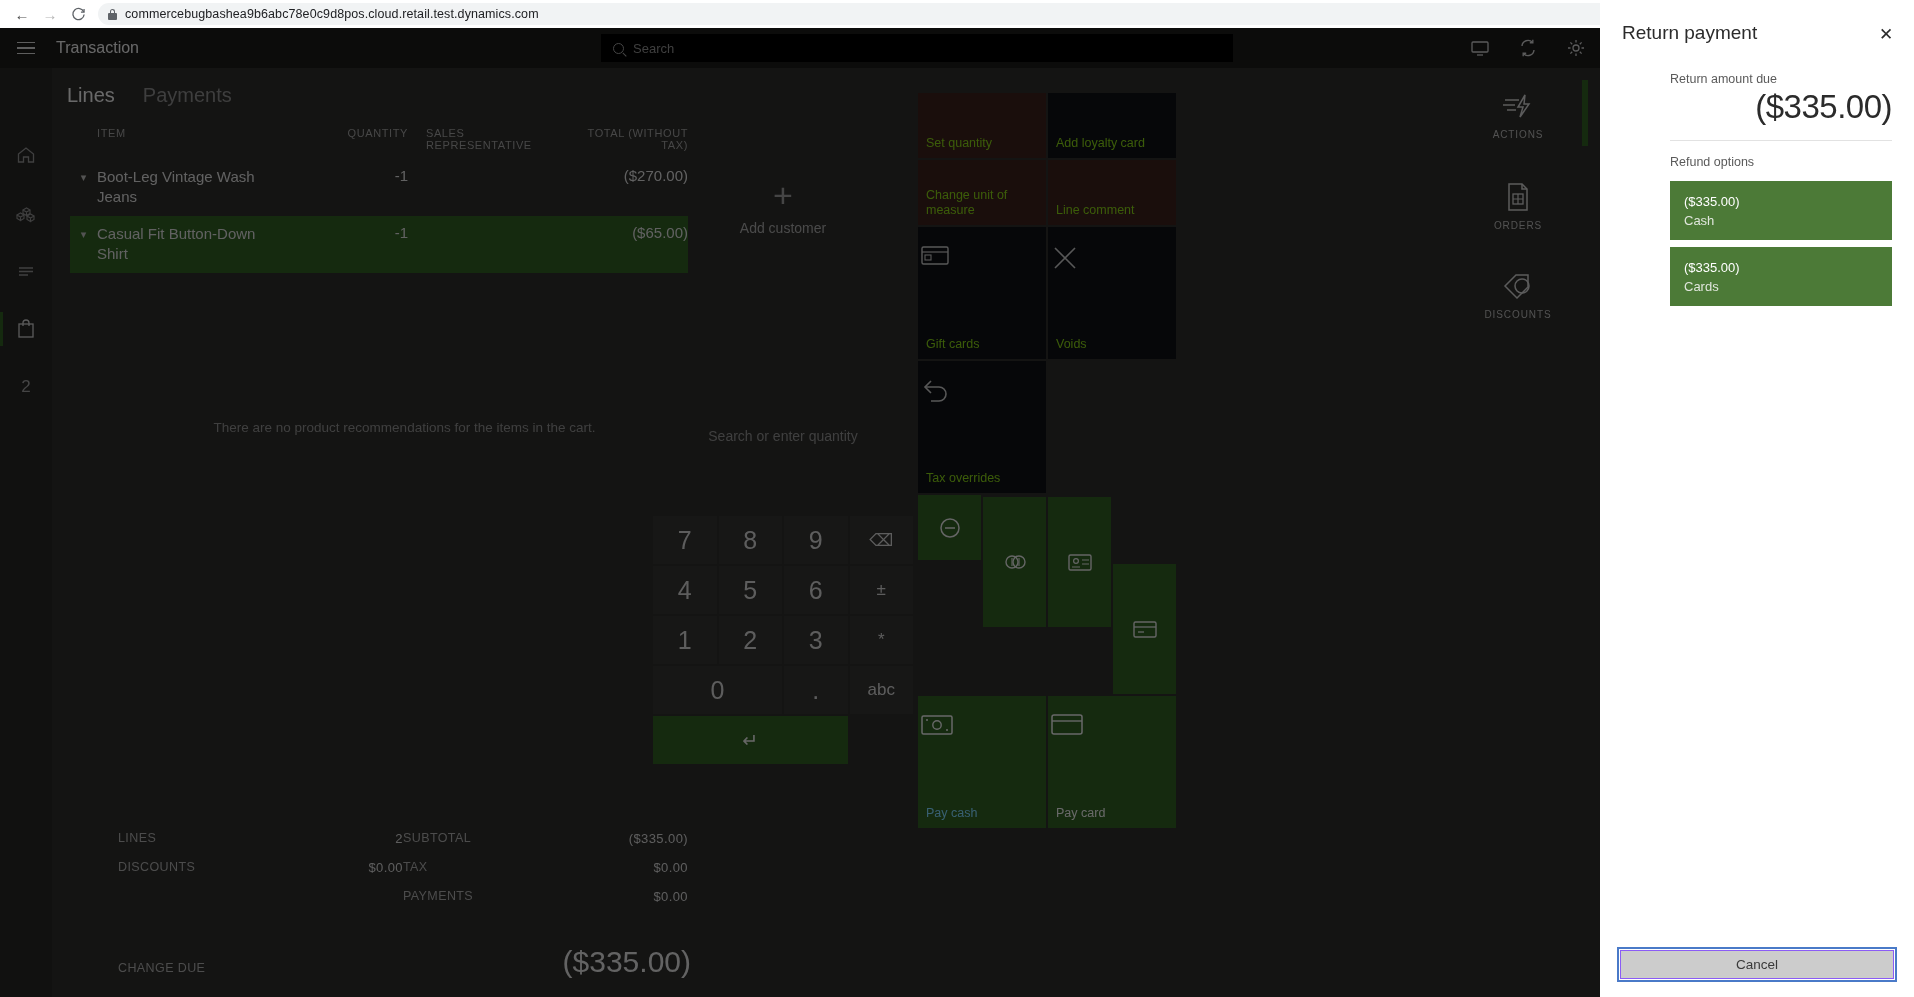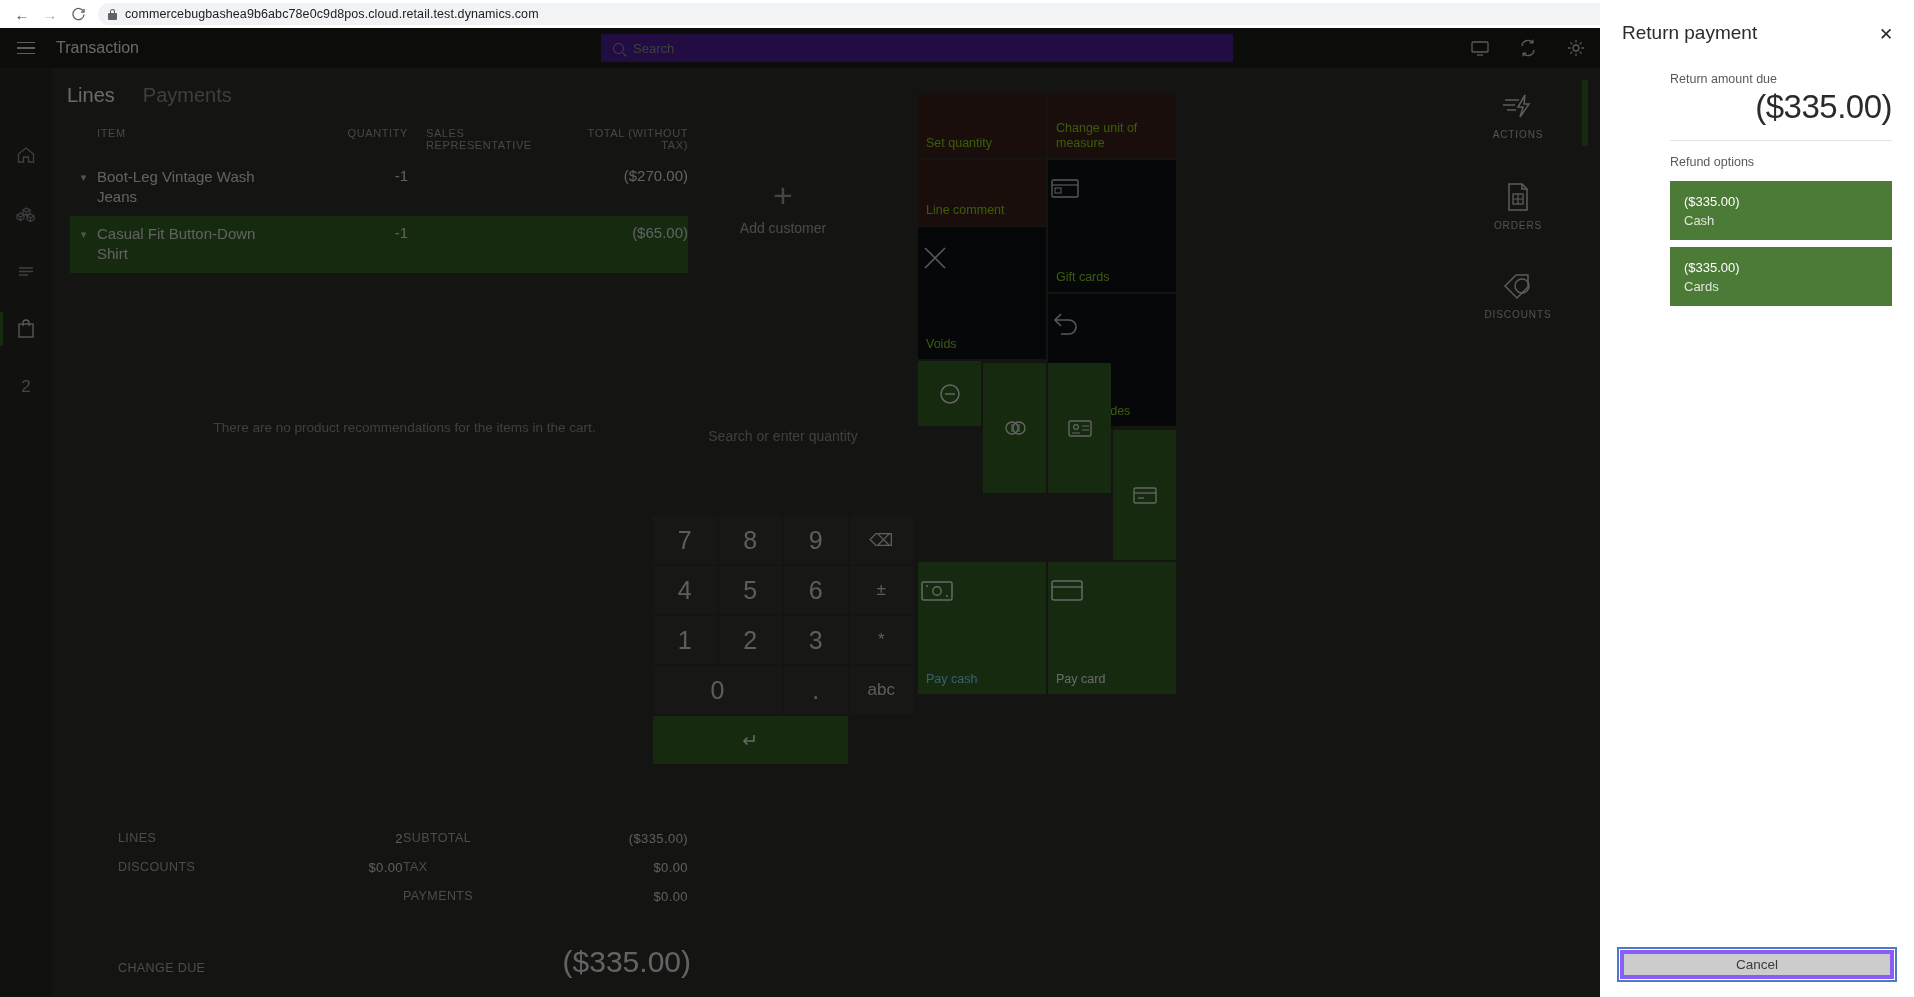--- a/index.html
+++ b/index.html
@@ -67,21 +67,21 @@
     background: #1b1b1a; display: flex; align-items: center;
   }
   .hamburger {
     width: 52px; height: 40px; display: flex; flex-direction: column;
     align-items: center; justify-content: center; gap: 4px;
   }
   .hamburger i { width: 18px; height: 1.5px; background: #d0d0d0; }
   .topbar-title { font-size: 16px; color: #e6e6e6; margin-left: 4px; }
   .topsearch {
     position: absolute; left: 601px; top: 6px; width: 632px; height: 28px;
-    background: #4c1d95; display: flex; align-items: center; padding-left: 12px;
+    background: #000000; display: flex; align-items: center; padding-left: 12px;
   }
   .mag {
     width: 11px; height: 11px; border: 1.4px solid #9a9a9a; border-radius: 50%;
     position: relative; margin-right: 9px;
   }
   .mag::after {
     content: ''; position: absolute; width: 1.4px; height: 5px;
     background: #9a9a9a; right: -2px; bottom: -4px; transform: rotate(-45deg);
   }
   .topsearch span { font-size: 13px; color: #8c8c8c; }
@@ -255,21 +255,21 @@
   .refund-opt {
     background: #4c7a37; padding: 11px 14px; color: #ffffff;
     min-height: 59px; display: flex; flex-direction: column; justify-content: center;
   }
   .refund-opt .amt { font-size: 13px; color: #ffffff; }
   .refund-opt .name { font-size: 13px; color: #e0e6dc; margin-top: 4px; }
   .fly-foot { margin-top: auto; padding: 0 20px 18px 20px; }
   .cancel-btn {
     width: 100%; height: 29px; background: #cccccc; color: #3a3a3a;
     font-size: 13.5px; display: flex; align-items: center;
-    justify-content: center; border: 4px solid #8b5cf6;
+    justify-content: center; border: 1px solid #8b5cf6;
     outline: 2px solid #4a7ac8; outline-offset: 1px;
   }
 
   svg { display: block; }
 </style>
 </head>
 <body>
 
 <div class="browser-bar">
   <div class="nav-btn">←</div>
@@ -488,20 +488,23 @@
       <div class="key small">abc</div>
 
       <div class="key enter">↵</div>
     </div>
   </div>
 
   <div class="tiles">
     <div class="tile red">
       <div class="tlabel">Set quantity</div>
     </div>
+    <div class="tile dark">
+      <div class="tlabel">Add loyalty card</div>
+    </div>
 
     <div class="tile red">
       <div class="tlabel">Change unit of measure</div>
     </div>
 
     <div class="tile red">
       <div class="tlabel">Line comment</div>
     </div>
 
     <div class="tile dark h2">

